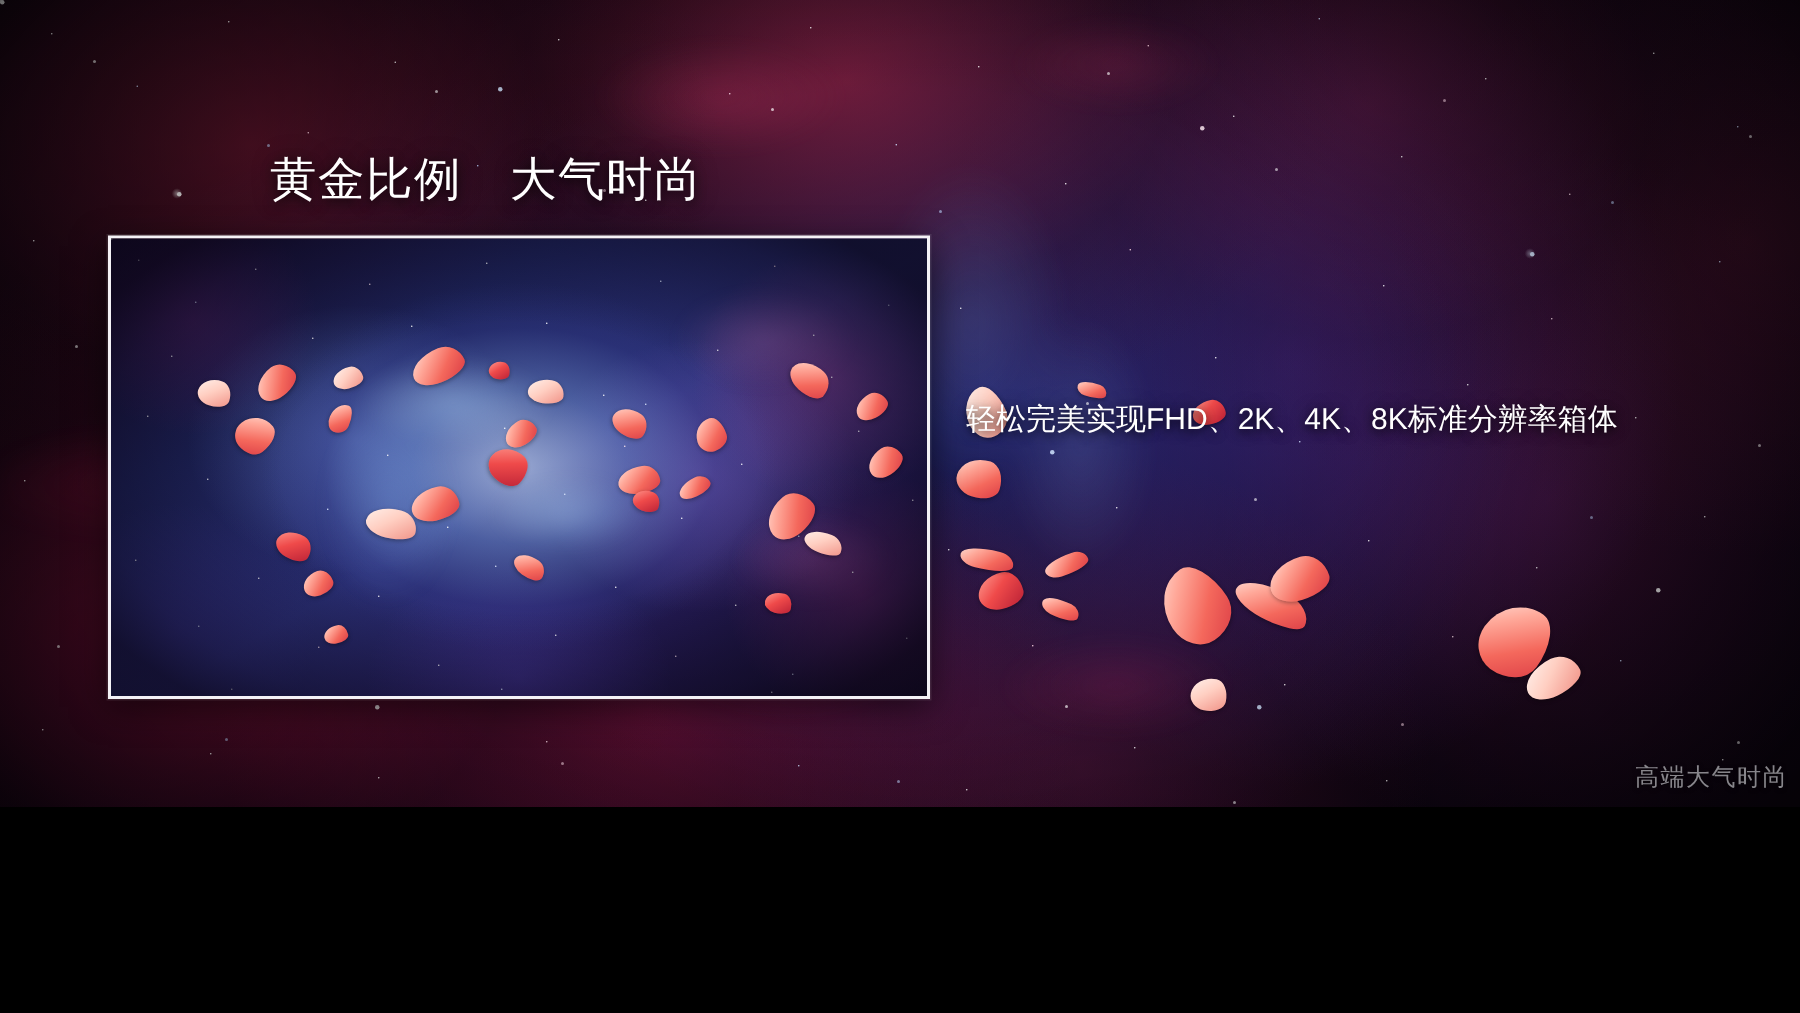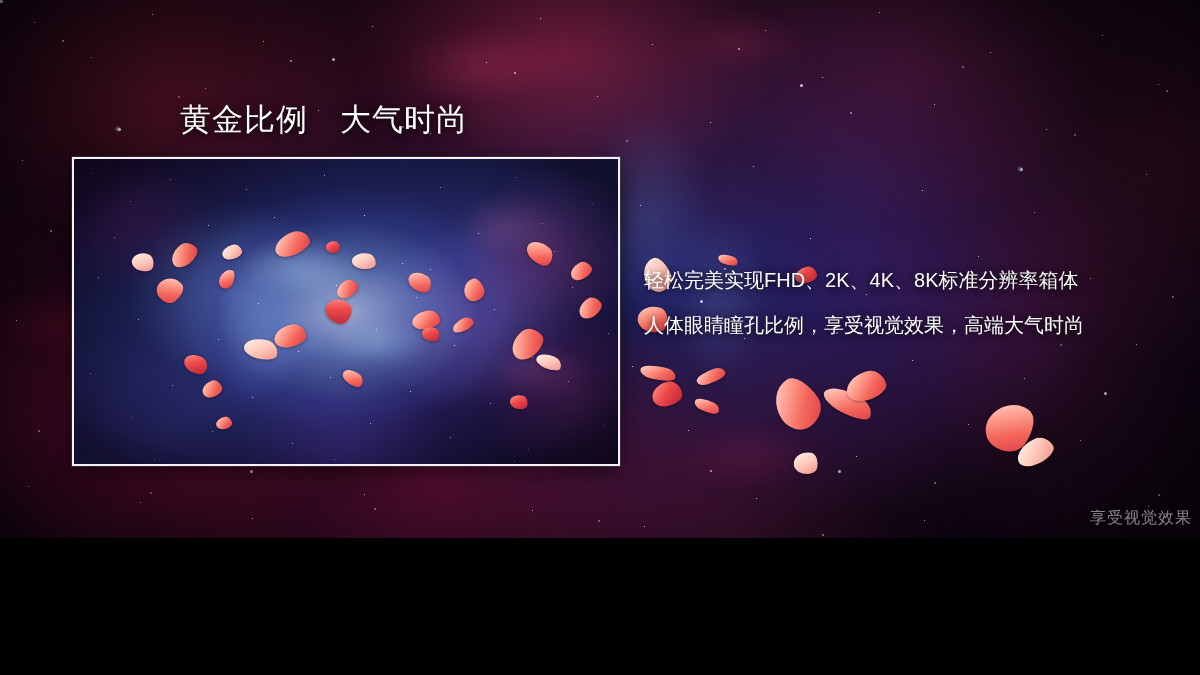--- a/index.html
+++ b/index.html
@@ -271,18 +271,17 @@
       <div class="petal" style="left:496px;top:104px;width:22px;height:16px;transform:rotate(-28deg);"></div>
       <div class="petal deep" style="left:436px;top:236px;width:18px;height:14px;transform:rotate(16deg);"></div>
       <div class="petal" style="left:504px;top:140px;width:24px;height:18px;transform:rotate(-34deg);"></div>
     </div>
   </div>
 
   <div class="title">黄金比例　大气时尚</div>
 
   <div class="body-text">
     <div class="body-line">轻松完美实现FHD、2K、4K、8K标准分辨率箱体</div>
-    <div class="body-line">人体眼睛瞳孔比例，享受视觉效果，高端大气时尚</div>
   </div>
 
-  <div class="watermark">享受视觉效果</div>
+  <div class="watermark">高端大气时尚</div>
 
 </div>
 
 </body></html>

